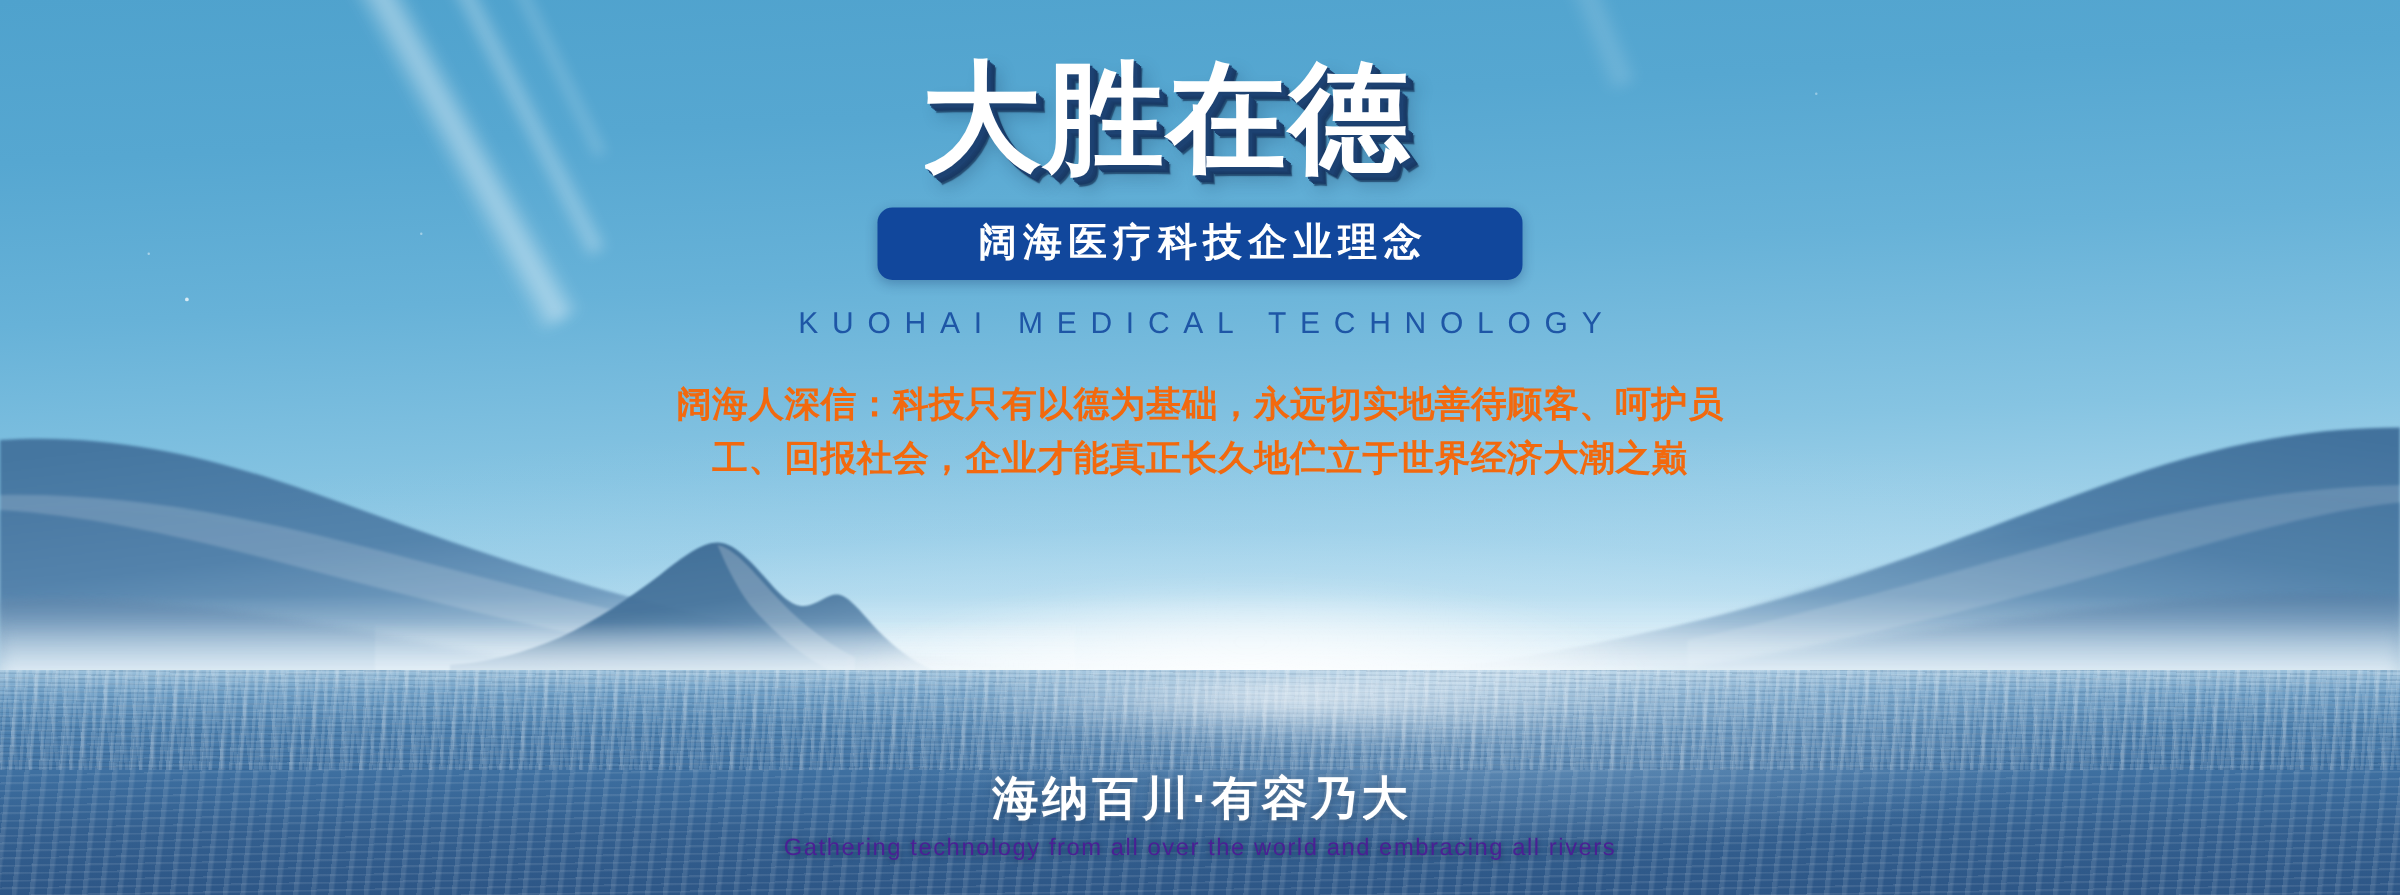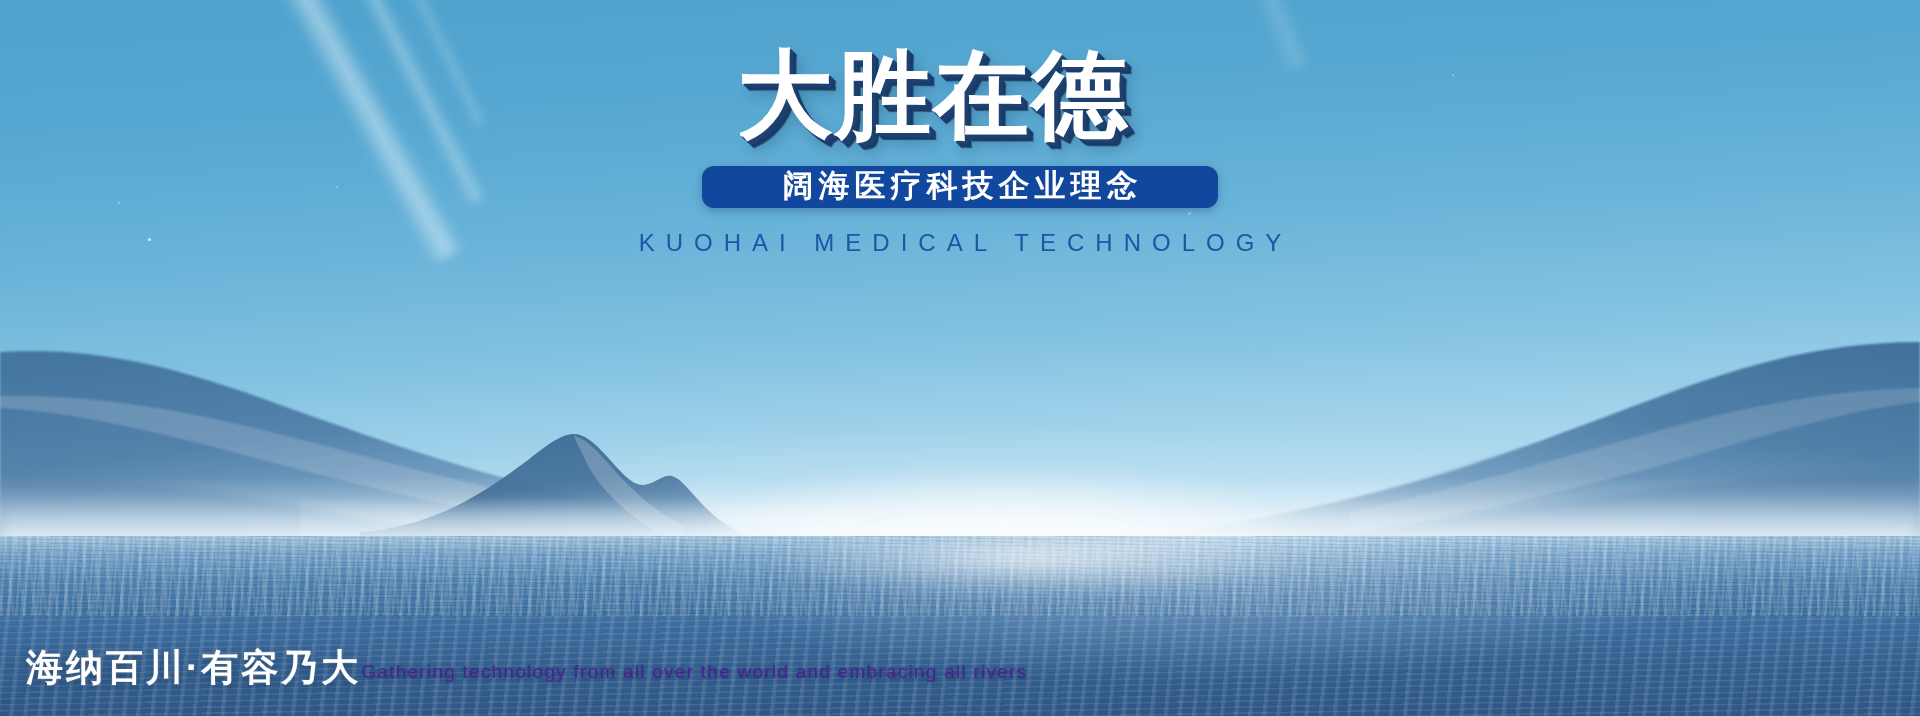--- a/index.html
+++ b/index.html
@@ -128,21 +128,21 @@
       9px 10px 14px rgba(16,40,72,0.28);
   }
   .headline .gap { display:inline-block; width:54px; }
 
   
   .badge-wrap { margin-top:22px; }
   .badge {
     display:inline-flex; align-items:center; justify-content:center;
     padding:9px 30px 12px;
     min-width:516px;
-    height:42px;
+    height:58px;
     background:#11479c;
     border-radius:12px;
     box-shadow:0 3px 9px rgba(12,44,96,0.30);
   }
   .badge-text {
     color:#ffffff;
     font-size:31px;
     font-weight:700;
     letter-spacing:5px;
     text-indent:5px;
@@ -170,23 +170,22 @@
     font-weight:700;
     line-height:1.52;
     letter-spacing:.4px;
     white-space:nowrap;
   }
   .statement .line { display:block; }
 
   
   .motto {
     position:absolute; left:0; right:0; bottom:26px;
-    display:flex; align-items:center;
+    display:flex; flex-direction:column; align-items:center;
     z-index:25;
-    margin-left:23px;
   }
   .motto-cn {
     color:#ffffff;
     font-size:37px;
     font-weight:700;
     letter-spacing:3px;
     text-indent:3px;
     line-height:1.15;
     white-space:nowrap;
     text-shadow:0 2px 7px rgba(18,48,82,0.55), 0 0 2px rgba(255,255,255,0.35);
@@ -315,20 +314,24 @@
     </div>
 
     <div class="badge-wrap">
       <div class="badge">
         <span class="badge-text">阔海医疗科技企业理念</span>
       </div>
     </div>
 
     <div class="subtitle-en">KUOHAI MEDICAL TECHNOLOGY</div>
 
+    <div class="statement">
+      <span class="line">阔海人深信：科技只有以德为基础，永远切实地善待顾客、呵护员</span>
+      <span class="line">工、回报社会，企业才能真正长久地伫立于世界经济大潮之巅</span>
+    </div>
 
   </div>
 
   <div class="motto">
     <div class="motto-cn">海纳百川·有容乃大</div>
     <div class="motto-en">Gathering technology from all over the world and embracing all rivers</div>
   </div>
 
 </div>
 

